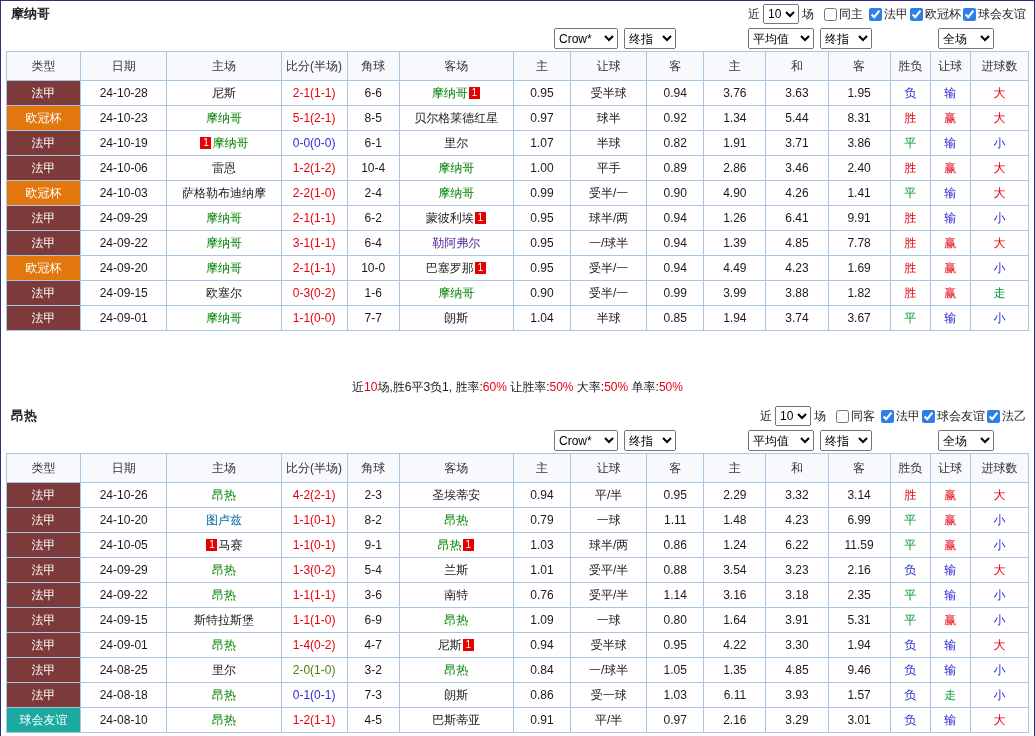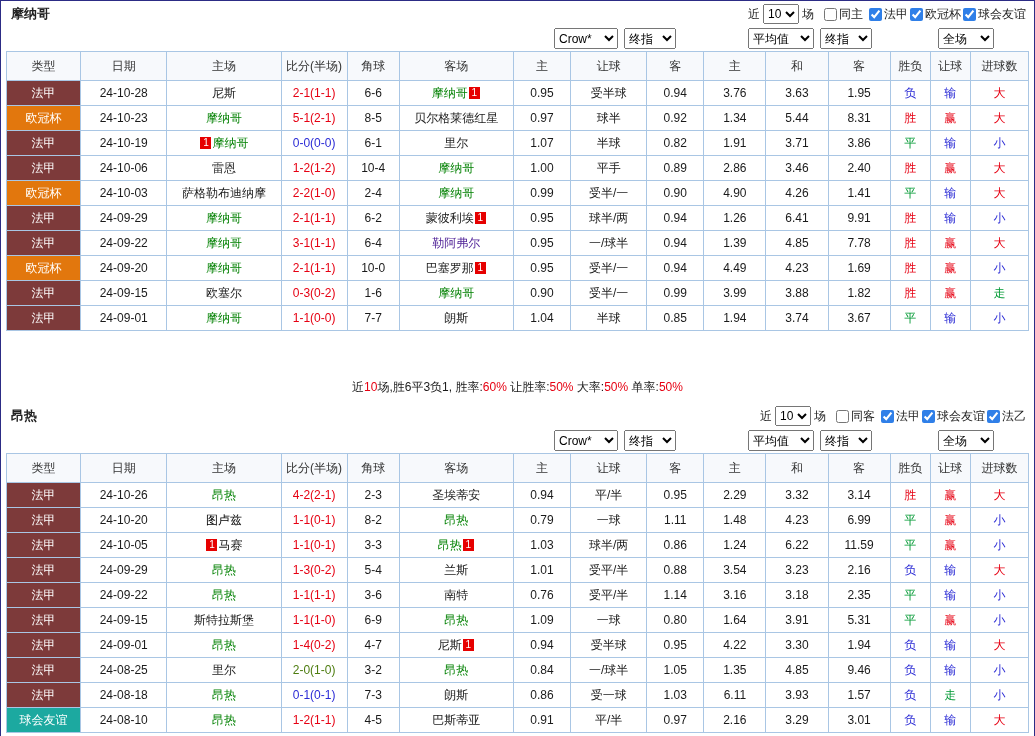--- a/index.html
+++ b/index.html
@@ -389,40 +389,40 @@
             <td class="odd">2.29</td>
             <td class="odd">3.32</td>
             <td class="odd">3.14</td>
             <td class="res" style="color: rgb(230, 0, 18);">胜</td>
             <td class="res" style="color: rgb(230, 0, 18);">赢</td>
             <td class="res" style="color: rgb(230, 0, 18);">大</td>
           </tr>
           <tr>
             <td class="type" style="background: rgb(125, 58, 58);">法甲</td>
             <td class="date">24-10-20</td>
-            <td class="team" style="color: #000000;"><span>图卢兹</span></td>
+            <td class="team" style="color: #0369a1;"><span>图卢兹</span></td>
             <td class="score" style="color: rgb(230, 0, 18);">1-1(0-1)</td>
             <td class="corner">8-2</td>
             <td class="team" style="color: rgb(0, 128, 0);"><span>昂热</span></td>
             <td class="odd">0.79</td>
             <td class="odd">一球</td>
             <td class="odd">1.11</td>
             <td class="odd">1.48</td>
             <td class="odd">4.23</td>
             <td class="odd">6.99</td>
             <td class="res" style="color: rgb(0, 153, 51);">平</td>
             <td class="res" style="color: rgb(230, 0, 18);">赢</td>
             <td class="res" style="color: rgb(43, 43, 213);">小</td>
           </tr>
           <tr>
             <td class="type" style="background: rgb(125, 58, 58);">法甲</td>
             <td class="date">24-10-05</td>
             <td class="team" style="color: rgb(26, 26, 26);"><span class="card">1</span><span>马赛</span></td>
             <td class="score" style="color: rgb(230, 0, 18);">1-1(0-1)</td>
-            <td class="corner">3-3</td>
+            <td class="corner">9-1</td>
             <td class="team" style="color: rgb(0, 128, 0);"><span>昂热</span><span class="card">1</span></td>
             <td class="odd">1.03</td>
             <td class="odd">球半/两</td>
             <td class="odd">0.86</td>
             <td class="odd">1.24</td>
             <td class="odd">6.22</td>
             <td class="odd">11.59</td>
             <td class="res" style="color: rgb(0, 153, 51);">平</td>
             <td class="res" style="color: rgb(230, 0, 18);">赢</td>
             <td class="res" style="color: rgb(43, 43, 213);">小</td>

